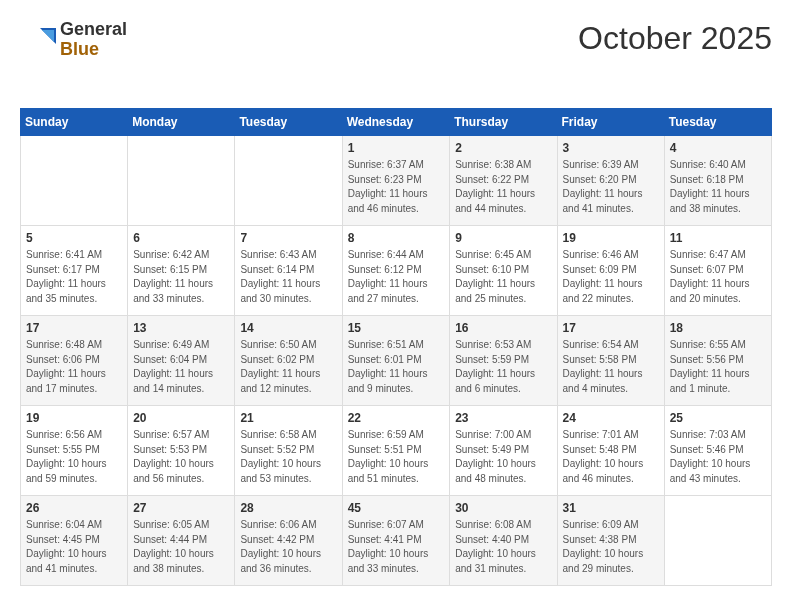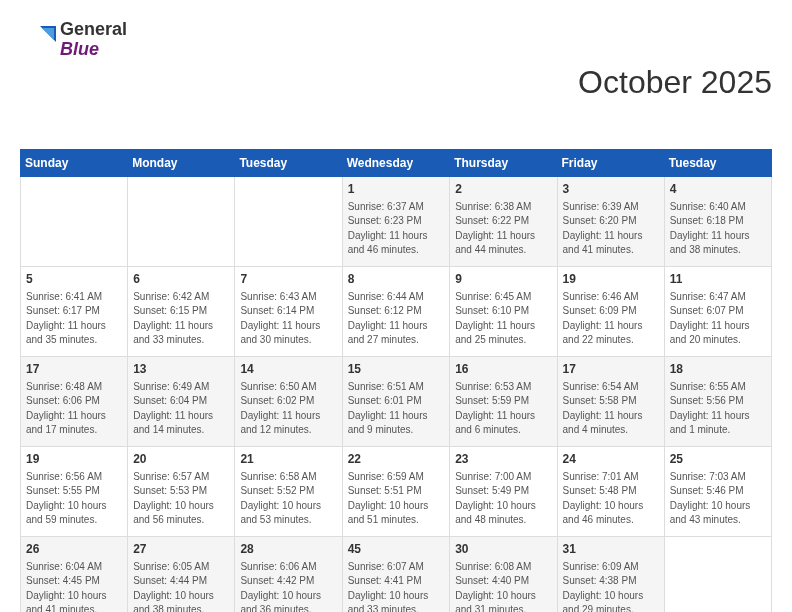--- a/index.html
+++ b/index.html
@@ -11,34 +11,33 @@
       padding: 20px;
     }
     .header {
       display: flex;
       justify-content: space-between;
       align-items: flex-start;
       margin-bottom: 10px;
     }
     .logo {
       display: flex;
-      align-items: center;
+      align-items: flex-end;
     }
     .logo-text {
       display: flex;
       flex-direction: column;
       font-size: 18px;
       font-weight: bold;
       line-height: 1.1;
     }
     .logo-general { color: #333; }
-    .logo-blue { color: #701a75; font-style: italic; }
+    .logo-blue { color: #a16207; }
     .title-block {
       text-align: right;
-      margin-top: 44px;
     }
     .month-title {
       font-size: 32px;
       color: #333;
       font-weight: normal;
     }
     .location {
       font-size: 14px;
       color: #555;
     }

